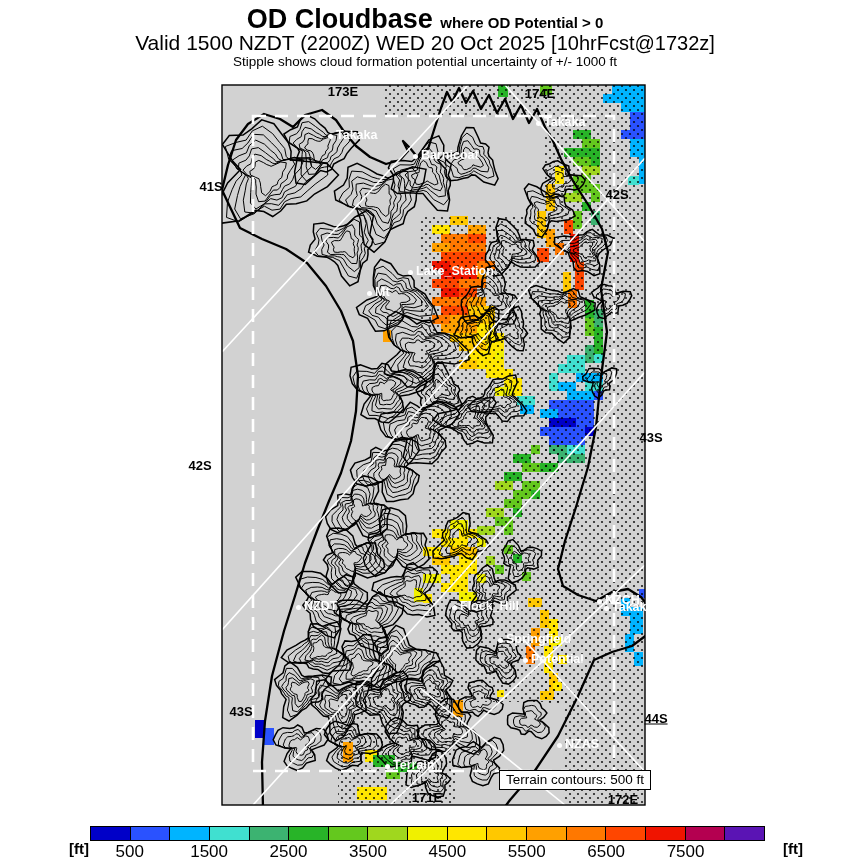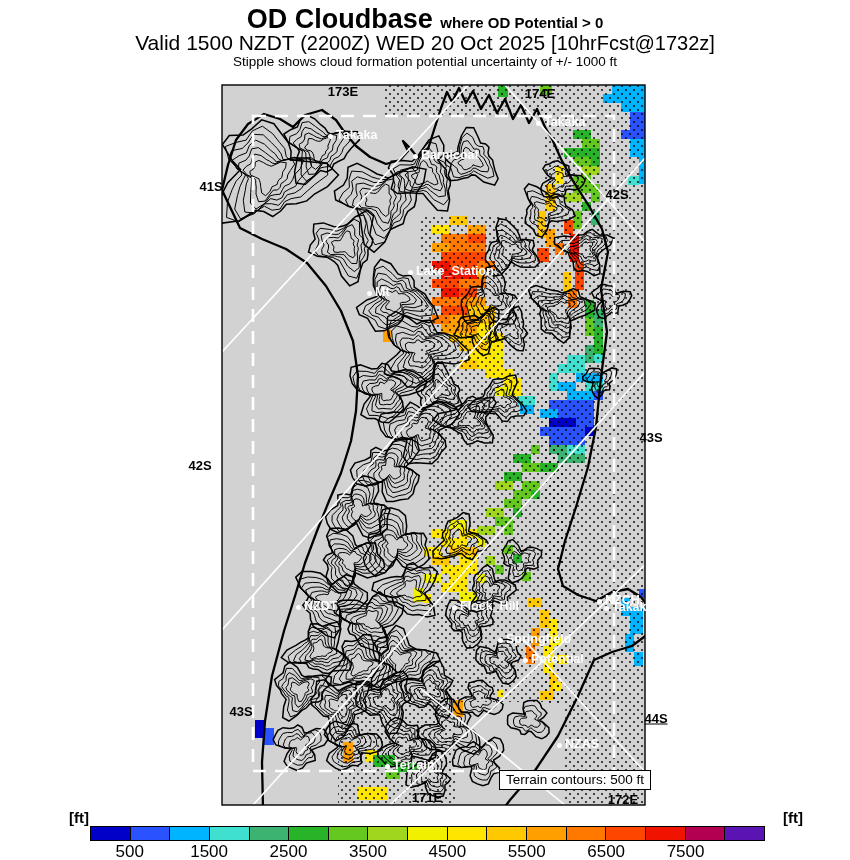--- a/index.html
+++ b/index.html
@@ -36,21 +36,21 @@
   #colorbar{
     position:absolute;left:90px;top:826px;width:675px;height:15px;
     display:flex;border:1px solid #000;box-sizing:border-box;z-index:4;
   }
   .cbseg{flex:1 1 0;border-right:1px solid #000;}
   .cbseg:last-child{border-right:none;}
   .cbtick{
     position:absolute;top:842px;transform:translateX(-50%);
     font-size:17px;color:#000;z-index:4;
   }
-  .ftlab{position:absolute;top:809px;font-size:15px;font-weight:bold;z-index:4;padding-left:11px;}
+  .ftlab{position:absolute;top:840px;font-size:15px;font-weight:bold;z-index:4;padding-left:11px;}
   #ftleft{left:58px;}
   #ftright{left:772px;}
 </style>
 </head>
 <body>
 
 <div id="hdr1" class="hdr">
   <span>OD Cloudbase</span>
   <span class="note">where OD Potential &gt; 0</span>
 </div>

